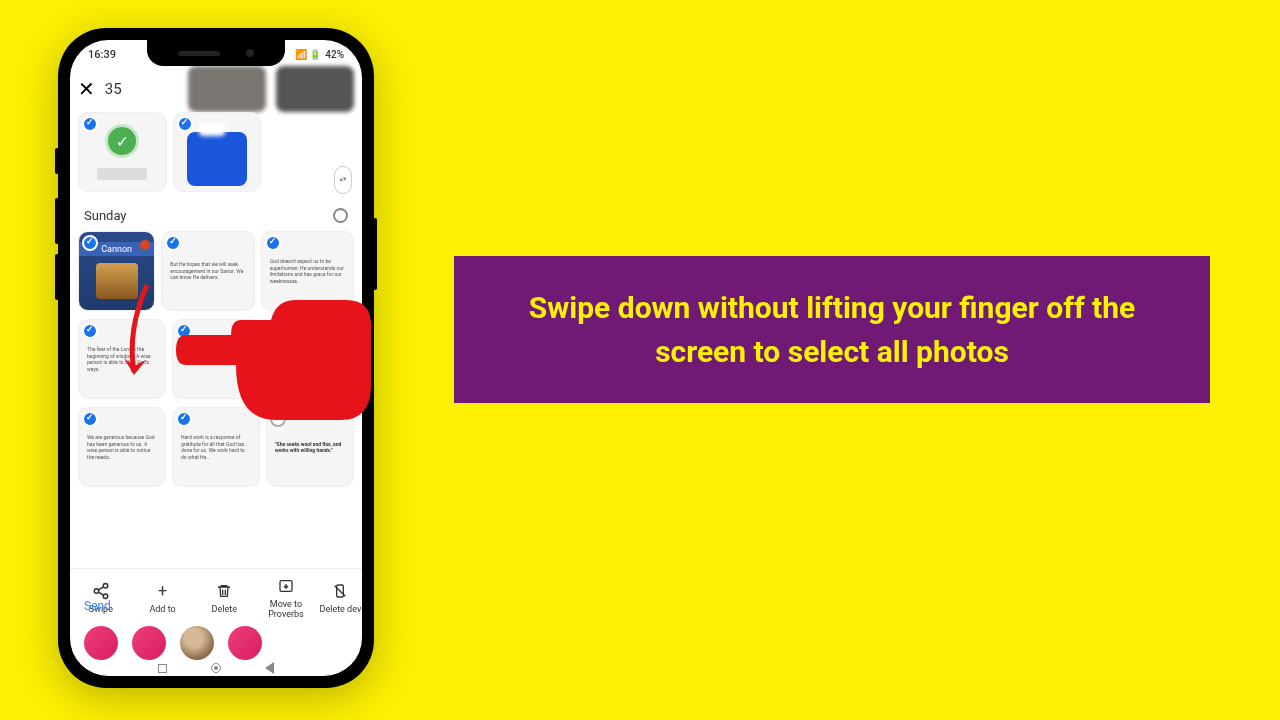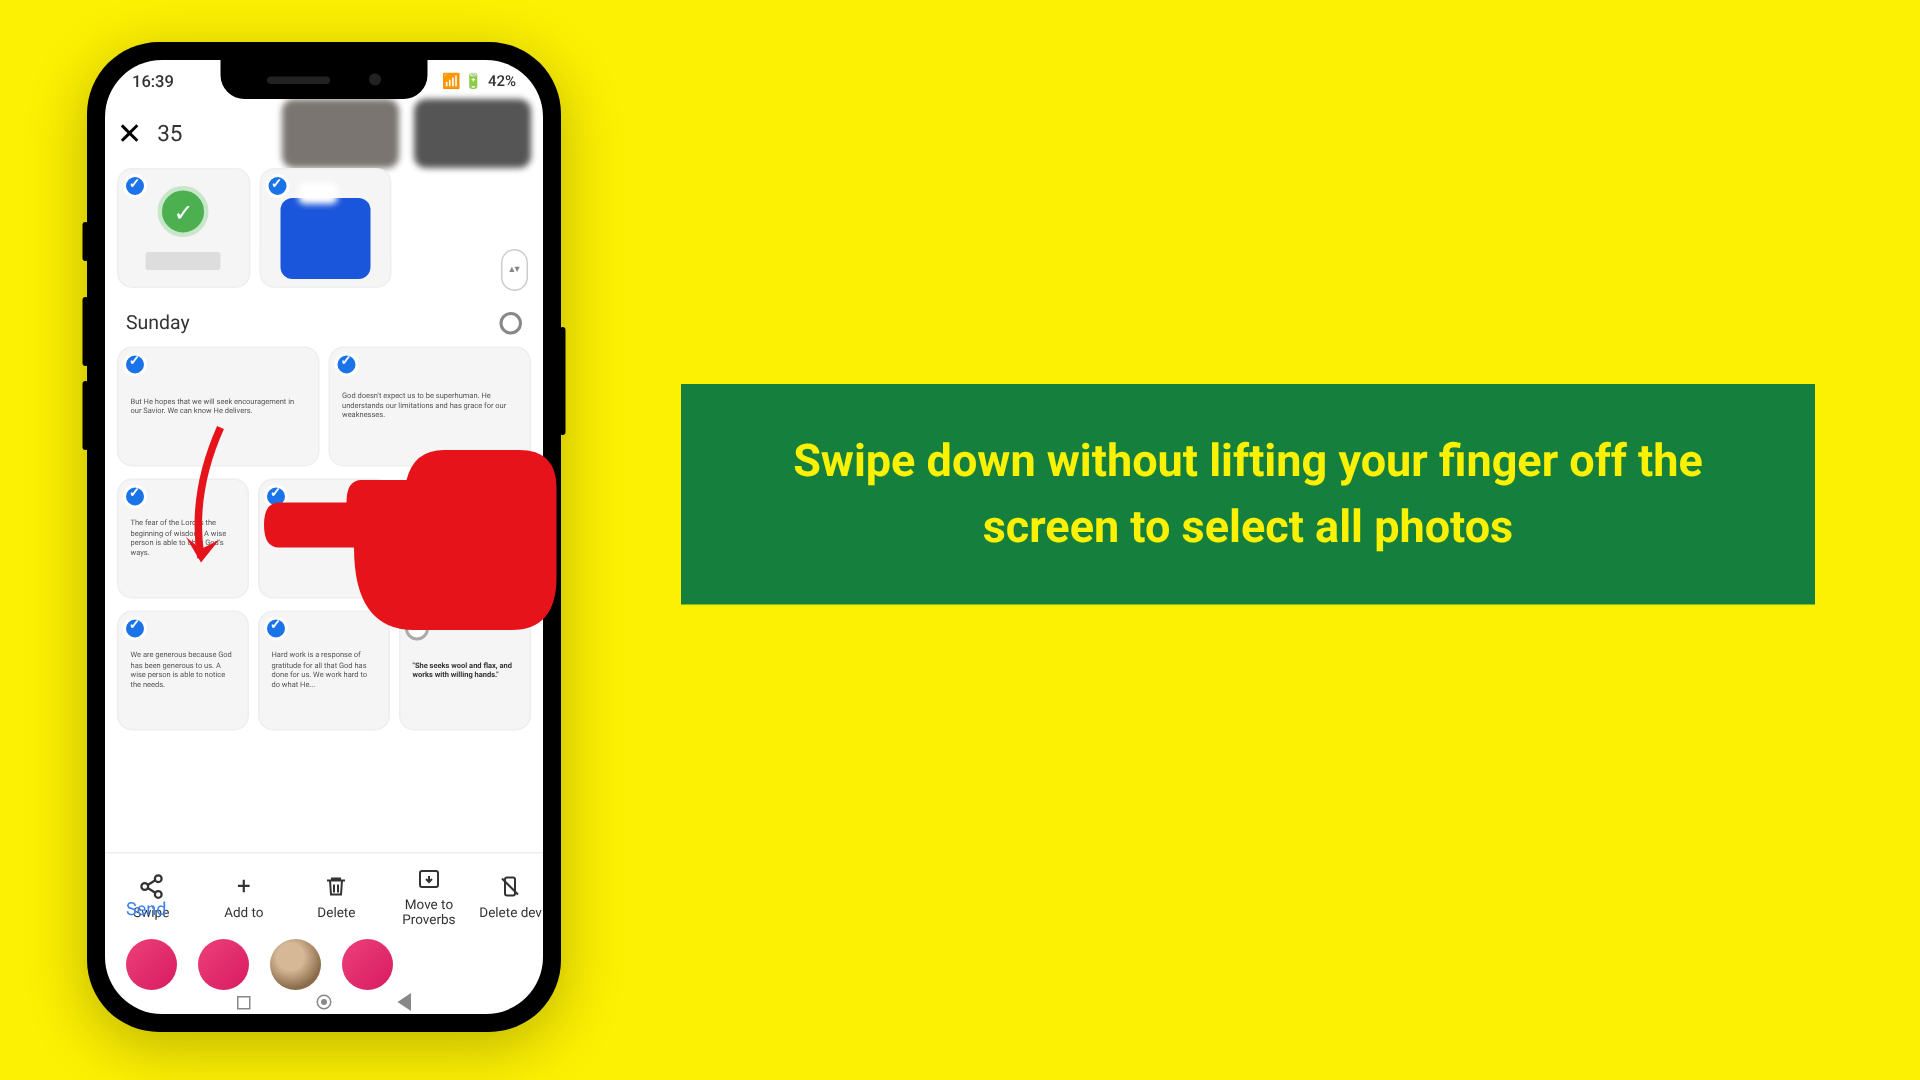--- a/index.html
+++ b/index.html
@@ -55,21 +55,21 @@
 .avatar.ph{background:radial-gradient(circle at 40% 35%,#d7b896 30%,#8a6b4a 70%)}
 .nav{position:absolute;bottom:0;left:0;right:0;height:16px;display:flex;justify-content:center;align-items:center;gap:44px;color:#888;font-size:11px}
 .nav .sq{width:9px;height:9px;border:1.5px solid #888}
 .nav .cir{width:10px;height:10px;border:1.5px solid #888;border-radius:50%;position:relative}
 .nav .cir::after{content:"";position:absolute;top:2px;left:2px;width:4px;height:4px;background:#888;border-radius:50%}
 .nav .tri{width:0;height:0;border-top:6px solid transparent;border-bottom:6px solid transparent;border-right:9px solid #888}
 .hand{position:absolute;left:176px;top:280px;width:200px;height:150px;z-index:100;pointer-events:none}
 .hand svg{width:100%;height:100%}
 .arrow{position:absolute;left:112px;top:280px;width:60px;height:110px;z-index:99}
 .arrow svg{width:100%;height:100%}
-.caption{position:absolute;left:454px;top:256px;width:756px;background:#15803d;padding:30px 45px;color:#fcf003;font-size:30px;font-weight:700;text-align:center;line-height:1.45}
+.caption{position:absolute;left:454px;top:256px;width:756px;background:#701a75;padding:30px 45px;color:#fcf003;font-size:30px;font-weight:700;text-align:center;line-height:1.45}
 </style>
 </head>
 <body>
 
 <div class="phone">
   <div class="side-btn mute"></div>
   <div class="side-btn vup"></div>
   <div class="side-btn vdn"></div>
   <div class="side-btn pwr"></div>
   <div class="screen">
@@ -106,20 +106,25 @@
         </div>
         <div class="thumb empty"></div>
       </div>
 
       <div class="sec">
         <span>Sunday</span>
         <div class="secr"></div>
       </div>
 
       <div class="row">
+        <div class="thumb cannon">
+          <div class="chk"></div>
+          <div class="cannon-lbl">Cannon</div>
+          <div class="cannon-img"></div>
+        </div>
         <div class="thumb txtc">
           <div class="chk"></div>
           <span>But He hopes that we will seek encouragement in our Savior. We can know He delivers.</span>
         </div>
         <div class="thumb txtc">
           <div class="chk"></div>
           <span>God doesn't expect us to be superhuman. He understands our limitations and has grace for our weaknesses.</span>
         </div>
       </div>
 

